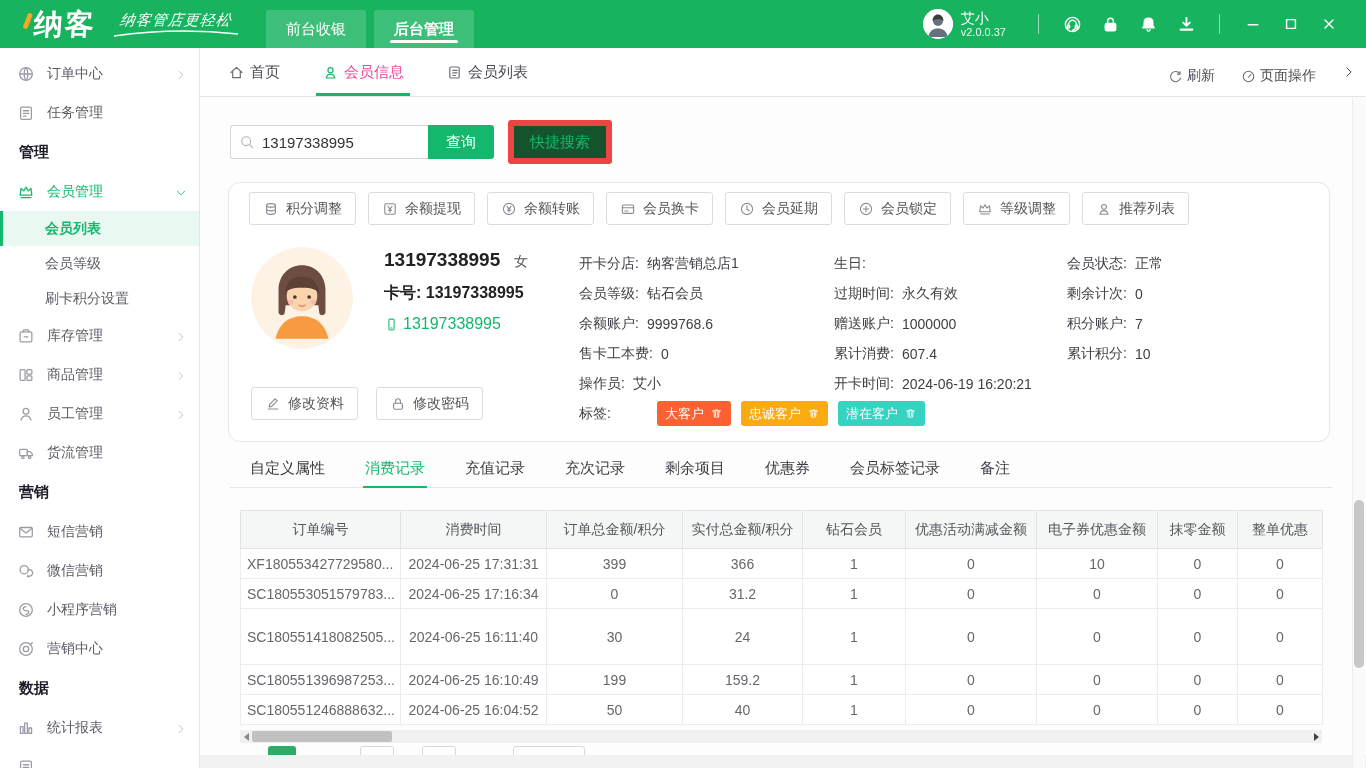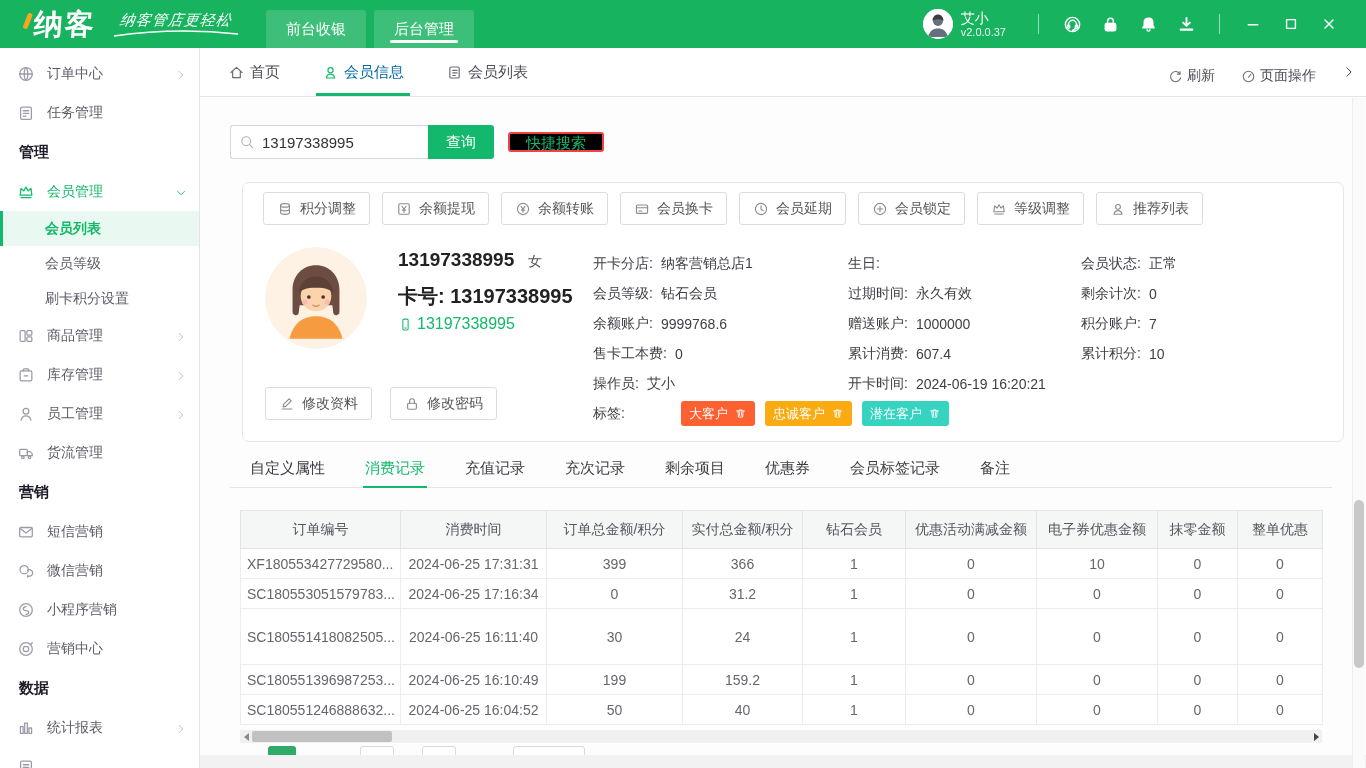--- a/index.html
+++ b/index.html
@@ -9,21 +9,21 @@
   .app{position:relative;width:1366px;height:768px;overflow:hidden;background:#fff;}
 
   
   .header{position:absolute;left:0;top:0;width:1366px;height:48px;background:#17b35e;display:flex;align-items:center;}
   .logo{position:relative;margin-left:34px;color:#fff;font-size:29px;font-weight:900;letter-spacing:2px;transform:skewX(-4deg);line-height:1;}
   .logo .accent{position:absolute;left:-9px;top:3px;width:5px;height:16px;background:#f5a623;transform:rotate(18deg);border-radius:2px;}
   .slogan-wrap{margin-left:16px;display:flex;flex-direction:column;align-items:center;}
   .slogan{color:#fff;font-size:15px;font-style:italic;letter-spacing:1px;transform:skewX(-8deg);}
   .hnav{display:flex;align-items:flex-end;height:48px;margin-left:26px;gap:8px;}
   .hnav-tab{height:38px;padding:0 20px;display:flex;align-items:center;background:rgba(255,255,255,.17);color:#fff;font-size:15px;border-radius:3px 3px 0 0;position:relative;cursor:pointer;}
-  .hnav-tab.active{font-weight:normal;}
+  .hnav-tab.active{font-weight:bold;}
   .hnav-tab.active::after{content:"";position:absolute;left:16px;right:16px;bottom:5px;height:3px;background:#fff;border-radius:2px;}
   .hright{margin-left:auto;display:flex;align-items:center;gap:0;padding-right:18px;color:#fff;}
   .huser{display:flex;align-items:center;gap:8px;margin-right:18px;}
   .havatar{width:30px;height:30px;border-radius:50%;background:#fff;overflow:hidden;flex:0 0 auto;}
   .huser-meta{display:flex;flex-direction:column;line-height:1.15;}
   .huser-name{font-size:14px;}
   .huser-ver{font-size:11px;opacity:.92;}
   .hdiv{width:1px;height:20px;background:rgba(255,255,255,.55);margin:0 14px;}
   .hicon{width:38px;height:30px;display:flex;align-items:center;justify-content:center;color:#fff;cursor:pointer;}
   .hicon .ic{width:19px;height:19px;stroke-width:1.5;}
@@ -41,58 +41,58 @@
   .sb-sub.active::before{content:"";position:absolute;left:0;top:0;bottom:0;width:3px;background:#14b86c;}
   .sb-item.green{color:#14b86c;}
   .sb-item.green .ic{color:#14b86c;}
   .sb-item.green .chev .ic{color:#14b86c;}
 
   
   .main{position:absolute;left:200px;top:48px;right:0;bottom:0;background:#fdfdfd;}
   .tabbar{position:absolute;left:0;top:0;right:0;height:49px;background:#fff;border-bottom:1px solid #e4e4e4;display:flex;align-items:center;padding:0 10px 0 28px;}
   .tb-tab{display:flex;align-items:center;gap:5px;color:#4c4c55;font-size:15px;height:100%;margin-right:42px;position:relative;cursor:pointer;}
   .tb-tab .ic{width:17px;height:17px;color:#6d6d78;}
-  .tb-tab.active{color:#0369a1;}
+  .tb-tab.active{color:#ec4899;}
   .tb-tab.active .ic{color:#14b86c;}
   .tb-tab.active::after{content:"";position:absolute;left:-6px;right:-6px;bottom:0;height:3px;background:#14b86c;}
   .tb-actions{margin-left:auto;display:flex;align-items:center;gap:26px;color:#4c4c55;}
   .tb-act{display:flex;align-items:center;gap:4px;cursor:pointer;font-size:14px;margin-top:8px;}
   .tb-act .ic{width:15px;height:15px;color:#6d6d78;}
   .tb-collapse{color:#3d3d46;cursor:pointer;display:flex;}
   .tb-collapse .ic{width:14px;height:14px;}
 
   
   .search-row{position:absolute;left:30px;top:77px;height:34px;display:flex;align-items:center;}
   .search-box{display:flex;height:34px;}
   .search-input-wrap{position:relative;width:198px;height:34px;}
   .search-input-wrap .ic{position:absolute;left:9px;top:9px;width:16px;height:16px;color:#b3b3b3;}
   .search-input{width:100%;height:100%;border:1px solid #d7d7d7;border-right:none;border-radius:3px 0 0 3px;padding:0 8px 0 31px;font-size:15px;color:#333;outline:none;font-family:inherit;}
   .btn-query{width:66px;height:34px;background:#14b86c;color:#fff;border:none;border-radius:0 3px 3px 0;font-size:15px;cursor:pointer;font-family:inherit;}
-  .btn-quick{margin-left:14px;height:20px;padding:0 16px;background:#000000;border:2px solid #ef4444;color:#14b86c;border-radius:3px;font-size:15px;cursor:pointer;font-family:inherit;}
-
-  
-  .member-card{position:absolute;left:42px;top:134px;width:1102px;height:260px;background:#fff;border:1px solid #e7e7e7;border-radius:7px;}
+  .btn-quick{margin-left:14px;height:44px;padding:0 16px;background:#14532d;border:6px solid #ef4444;color:#14b86c;border-radius:3px;font-size:15px;cursor:pointer;font-family:inherit;}
+
+  
+  .member-card{position:absolute;left:28px;top:134px;width:1102px;height:260px;background:#fff;border:1px solid #e7e7e7;border-radius:12px;}
   .mc-actions{position:absolute;left:20px;top:9px;display:flex;gap:12px;}
   .mc-btn{height:33px;padding:0 13px;display:flex;align-items:center;gap:7px;background:#fff;border:1px solid #dcdcdc;border-radius:3px;color:#555;font-size:14px;cursor:pointer;white-space:nowrap;}
   .mc-btn .ic{width:16px;height:16px;color:#8a8a94;}
   .avatar{position:absolute;left:22px;top:64px;width:102px;height:102px;border-radius:50%;overflow:hidden;}
   .m-name{position:absolute;left:155px;top:66px;font-size:19px;font-weight:bold;color:#222;}
   .m-gender{position:absolute;left:285px;top:70px;font-size:14px;color:#555;}
-  .m-card{position:absolute;left:155px;top:100px;font-size:20px;font-weight:bold;color:#222;}
+  .m-card{position:absolute;left:155px;top:100px;font-size:16px;font-weight:bold;color:#222;}
   .m-phone{position:absolute;left:155px;top:132px;font-size:16px;color:#14b86c;display:flex;align-items:center;gap:4px;}
   .m-phone .ic{width:15px;height:15px;}
   .m-edit{position:absolute;left:22px;top:204px;display:flex;gap:18px;}
   .info-col{position:absolute;top:66px;display:flex;flex-direction:column;}
   .info-row{height:30px;display:flex;align-items:center;font-size:14px;}
   .ilabel{color:#3e3e46;}
   .ival{color:#3e3e46;margin-left:8px;}
   .col1{left:350px;}
   .col2{left:605px;}
   .col3{left:838px;}
-  .tags-row{position:absolute;left:350px;top:218px;display:flex;align-items:center;gap:20px;font-size:14px;color:#3e3e46;}
+  .tags-row{position:absolute;left:350px;top:218px;display:flex;align-items:center;gap:10px;font-size:14px;color:#3e3e46;}
   .tag-chip{display:flex;align-items:center;gap:6px;height:25px;padding:0 8px;border-radius:3px;color:#fff;font-size:13px;cursor:default;}
   .tag-chip .ic{width:13px;height:13px;cursor:pointer;}
 
   
   .record-tabs{position:absolute;left:30px;top:402px;width:1102px;height:38px;border-bottom:1px solid #e5e5e5;display:flex;align-items:flex-start;padding-left:20px;gap:40px;}
   .rt-tab{height:37px;display:flex;align-items:center;color:#3c3c44;font-size:15px;position:relative;cursor:pointer;white-space:nowrap;}
   .rt-tab.active{color:#14b86c;}
   .rt-tab.active::after{content:"";position:absolute;left:-2px;right:-2px;bottom:-1px;height:2px;background:#14b86c;}
 
   
@@ -229,35 +229,35 @@
         <span>会员管理</span>
         <span class="chev"><svg class="ic " viewBox="0 0 20 20">
             <path d="M4 7l6 6 6-6"></path>
           </svg></span>
       </div>
       <div class="sb-sub active">会员列表</div>
       <div class="sb-sub">会员等级</div>
       <div class="sb-sub">刷卡积分设置</div>
       <div class="sb-item">
         <svg class="ic " viewBox="0 0 20 20">
+          <rect x="3.5" y="5.5" width="13" height="11" rx="1.5"></rect>
+          <path d="M7 5.5V4.2a1 1 0 0 1 1-1h4a1 1 0 0 1 1 1v1.3M8 11h4"></path>
+        </svg>
+        <span>库存管理</span>
+        <span class="chev"><svg class="ic " viewBox="0 0 20 20">
+            <path d="M7 4l6 6-6 6"></path>
+          </svg></span>
+      </div>
+      <div class="sb-item">
+        <svg class="ic " viewBox="0 0 20 20">
           <rect x="3.5" y="4" width="5.5" height="12" rx="1"></rect>
           <rect x="11" y="4" width="5.5" height="5" rx="1"></rect>
           <rect x="11" y="11" width="5.5" height="5" rx="1"></rect>
         </svg>
         <span>商品管理</span>
-        <span class="chev"><svg class="ic " viewBox="0 0 20 20">
-            <path d="M7 4l6 6-6 6"></path>
-          </svg></span>
-      </div>
-      <div class="sb-item">
-        <svg class="ic " viewBox="0 0 20 20">
-          <rect x="3.5" y="5.5" width="13" height="11" rx="1.5"></rect>
-          <path d="M7 5.5V4.2a1 1 0 0 1 1-1h4a1 1 0 0 1 1 1v1.3M8 11h4"></path>
-        </svg>
-        <span>库存管理</span>
         <span class="chev"><svg class="ic " viewBox="0 0 20 20">
             <path d="M7 4l6 6-6 6"></path>
           </svg></span>
       </div>
       <div class="sb-item">
         <svg class="ic " viewBox="0 0 20 20">
           <circle cx="10" cy="7" r="3.2"></circle>
           <path d="M4.5 16.8c.8-3.2 2.8-4.8 5.5-4.8s4.7 1.6 5.5 4.8"></path>
         </svg>
         <span>员工管理</span>

